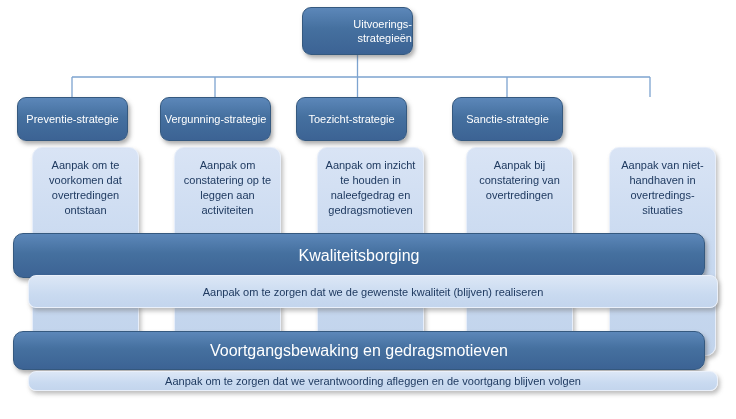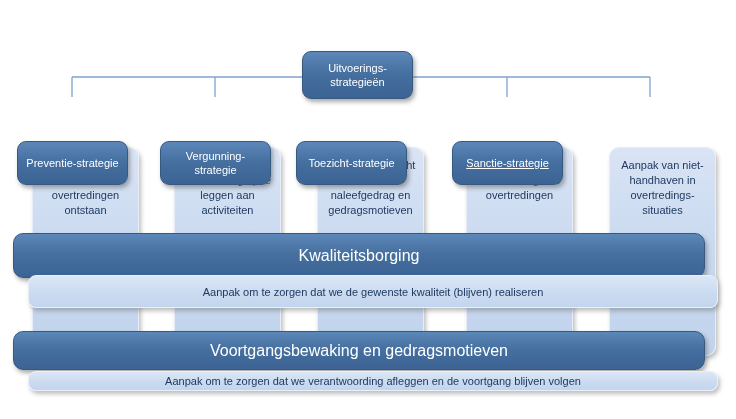--- a/index.html
+++ b/index.html
@@ -8,21 +8,21 @@
     font-family:"Liberation Sans", sans-serif;
   }
   .connectors{position:absolute;left:0;top:0;z-index:0;}
   
   .dark-box{
     position:absolute;z-index:2;
     background:linear-gradient(180deg,#5c87b9 0%,#45709f 45%,#3c6394 100%);
     border:1px solid #35597f;border-radius:9px;
     box-shadow:2px 3px 4px rgba(90,90,90,.5);
     color:#ffffff;display:flex;align-items:center;justify-content:center;
-    text-align:center;font-size:11px;line-height:1.3;box-sizing:border-box;padding:2px 8px;margin-top:44px;
+    text-align:right;font-size:11px;line-height:1.3;box-sizing:border-box;padding:2px 0;
   }
   
   .light-col{
     position:absolute;z-index:1;top:147px;height:209px;width:107px;
     background:linear-gradient(180deg,#d9e4f5 0%,#c7d8ef 55%,#c2d4ec 100%);
     border:1px solid #e7eefa;border-radius:10px;
     box-shadow:2px 3px 4px rgba(110,110,110,.45);
     color:#1f3a60;font-size:11px;line-height:1.35;text-align:center;
     box-sizing:border-box;padding:10px 6px 0 6px;
   }
@@ -38,21 +38,21 @@
   .light-bar{
     position:absolute;z-index:3;left:28px;width:690px;
     background:linear-gradient(180deg,#dce7f6 0%,#c9daf0 60%,#c3d5ed 100%);
     border:1px solid #eaf0fa;border-radius:8px;
     box-shadow:2px 3px 4px rgba(110,110,110,.45);
     color:#1f3a60;display:flex;align-items:center;justify-content:center;
     text-align:center;font-size:11px;box-sizing:border-box;
   }
   .root-box{left:302px;top:7px;width:111px;height:48px;}
   .hdr{top:97px;height:44px;width:111px;}
-  .hdr1{left:17px;}  .hdr2{left:160px;} .hdr3{left:296px;} .hdr4{left:452px;text-decoration:underline;} .hdr5{left:595px;}
+  .hdr1{left:17px;}  .hdr2{left:160px;} .hdr3{left:296px;} .hdr4{left:452px;} .hdr5{left:595px;}
   .col1{left:32px;}  .col2{left:174px;} .col3{left:317px;} .col4{left:466px;} .col5{left:609px;}
   .bar-q{top:233px;height:45px;}
   .bar-qd{top:275px;height:33px;}
   .bar-v{top:331px;height:39px;}
   .bar-vd{top:371px;height:20px;}
 </style>
 </head>
 <body>
 
 <div class="canvas">

